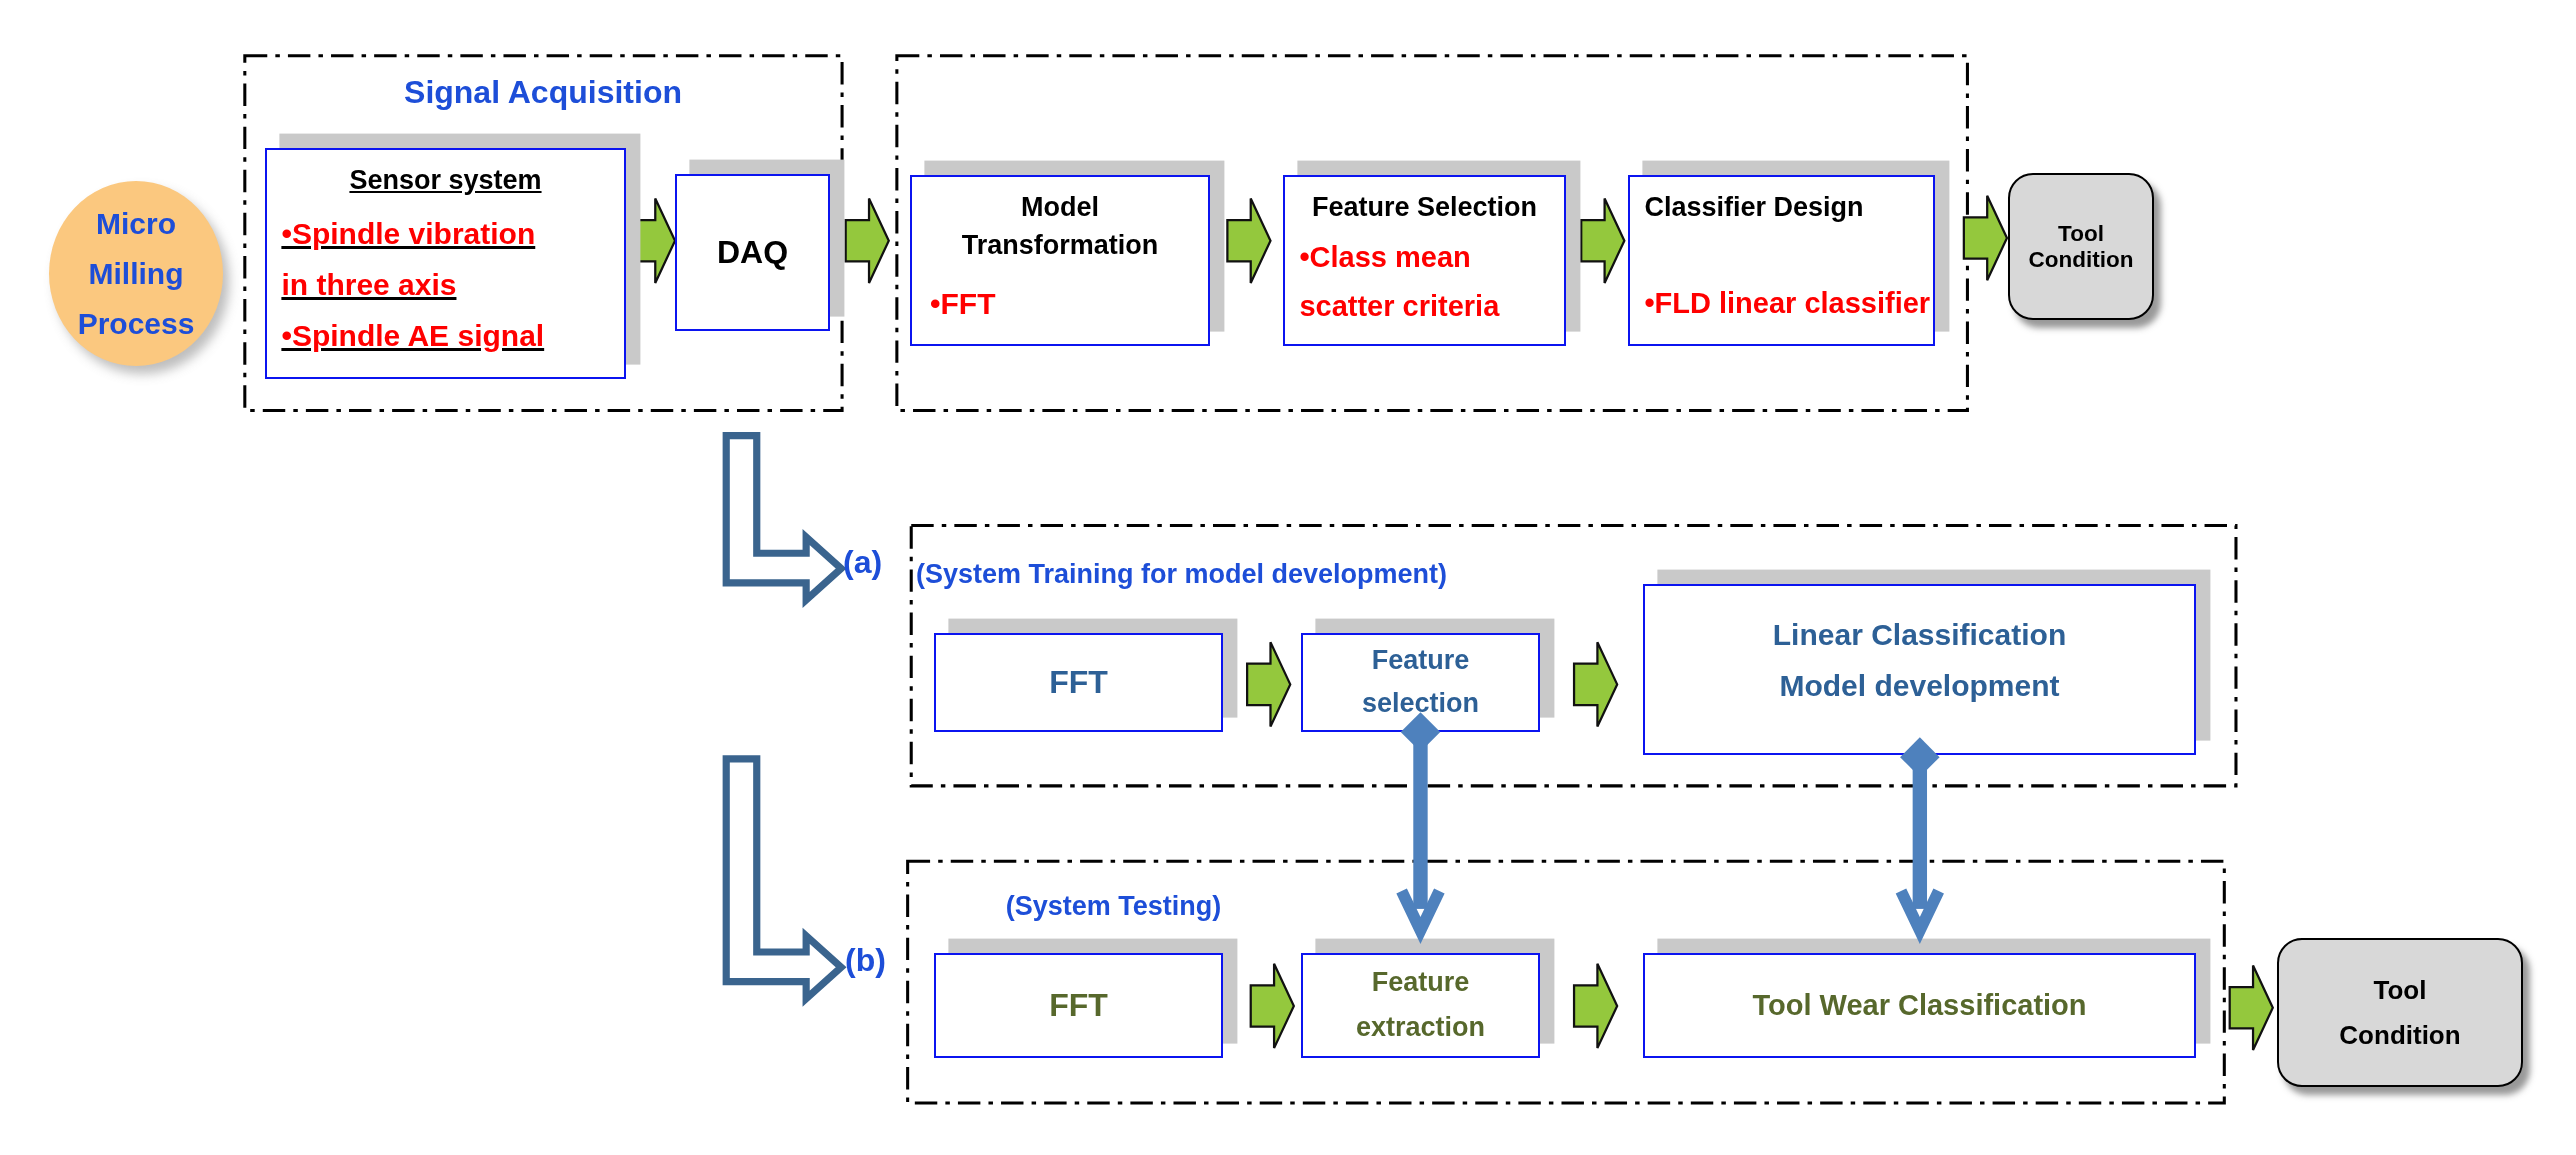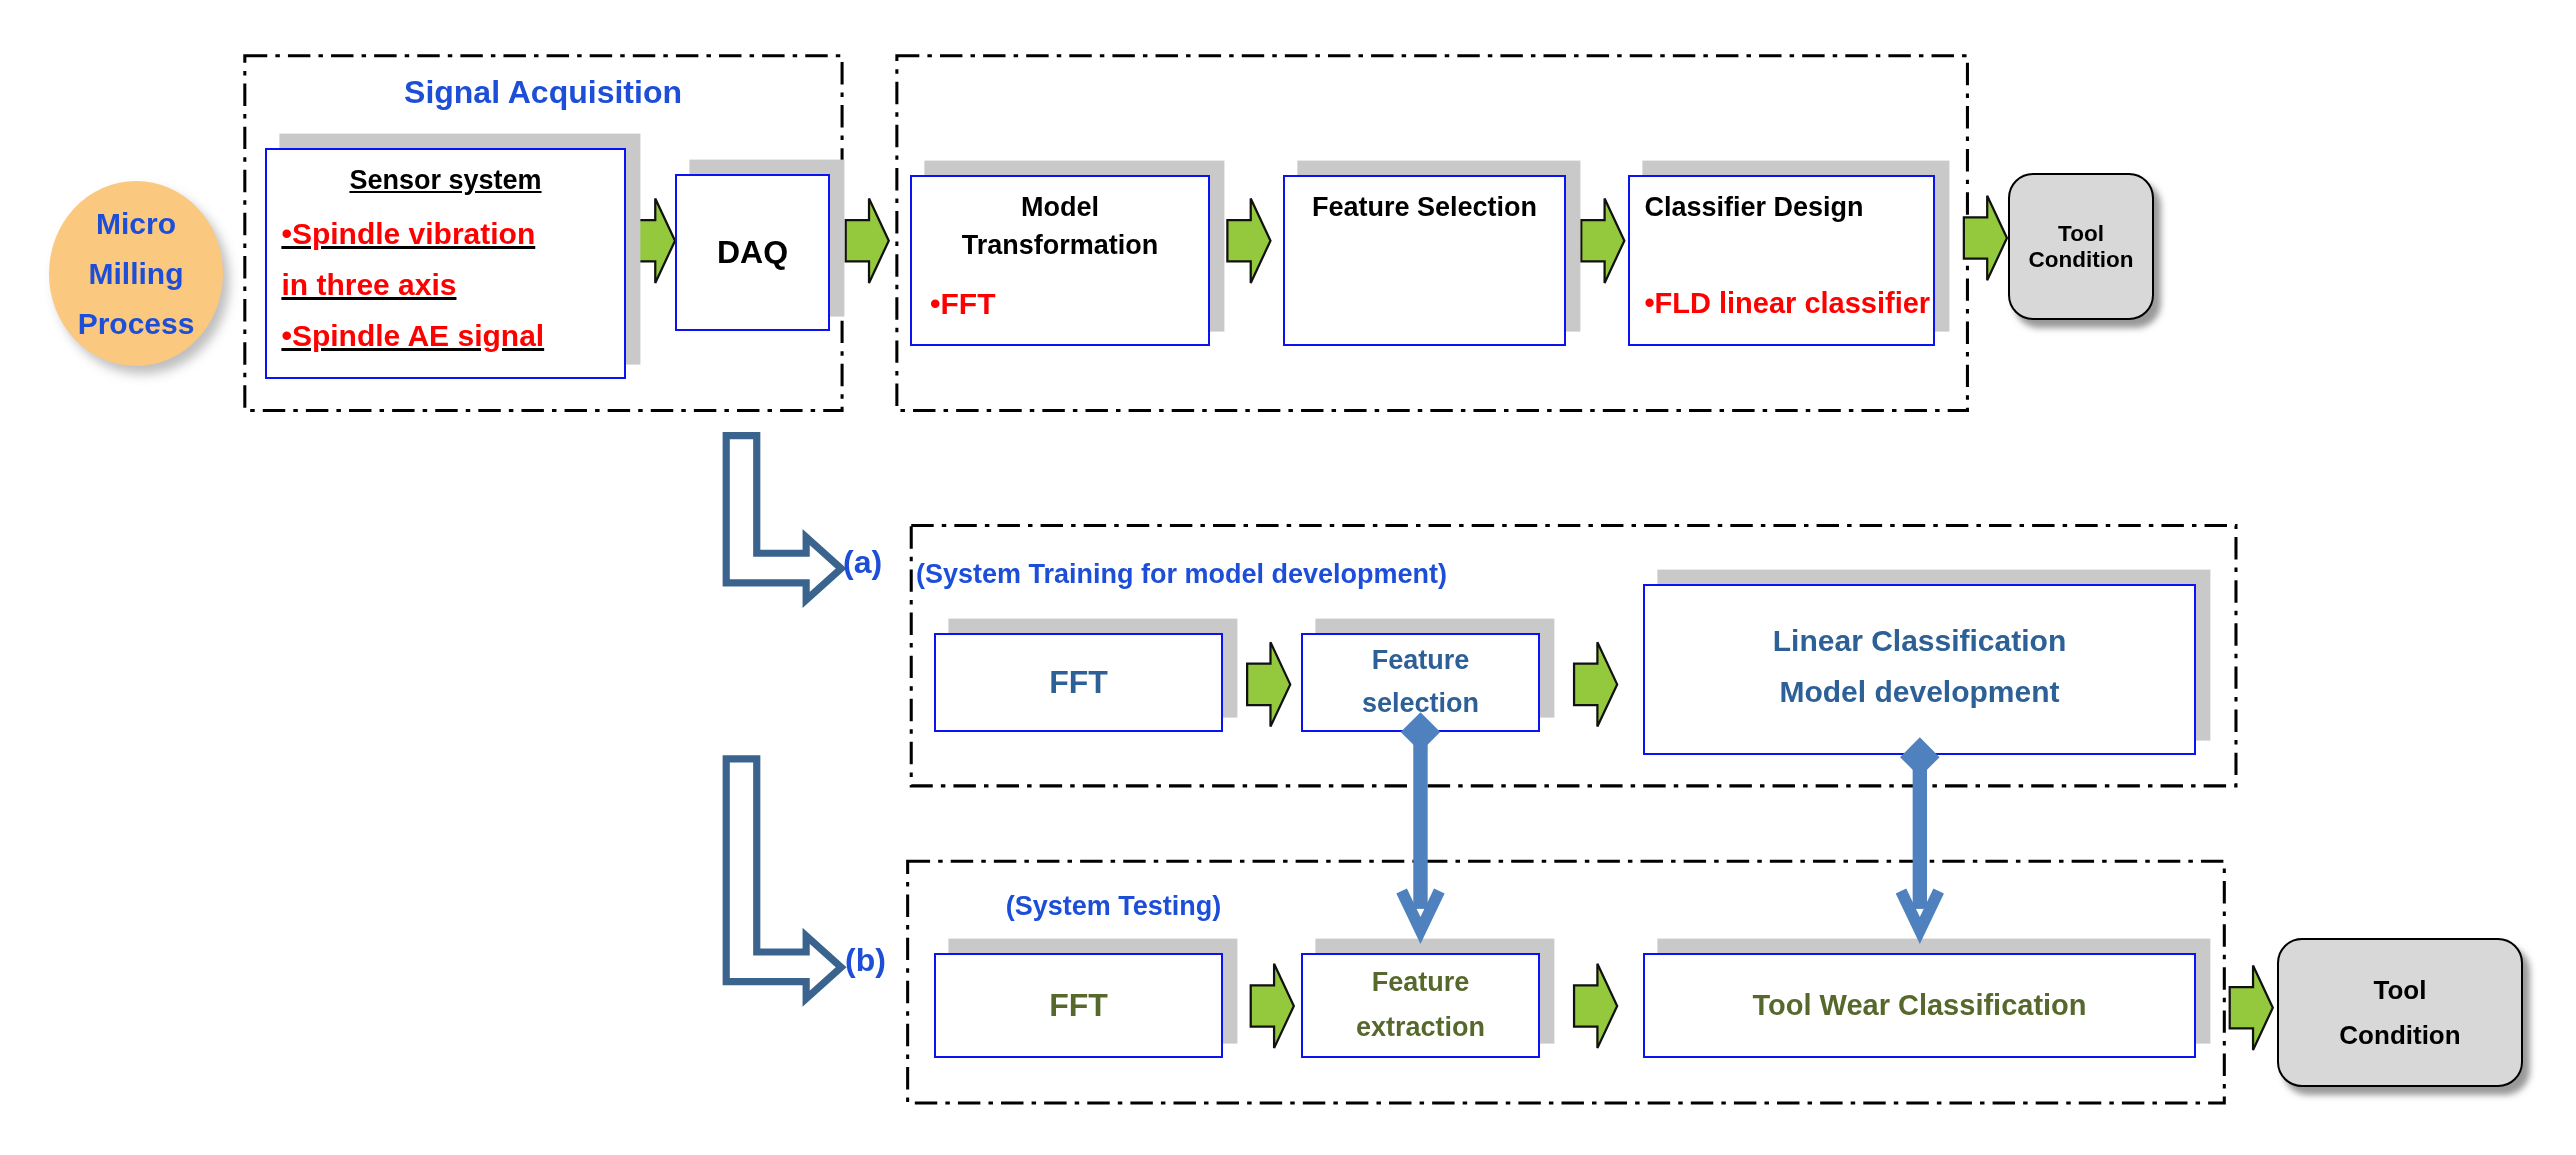--- a/index.html
+++ b/index.html
@@ -35,21 +35,21 @@
     display:flex; flex-direction:column; align-items:center; justify-content:center;
     color:#1d4ed8; font-size:30px; line-height:50px; text-align:center;
   }
   .sensor   {left:265px;  top:148px; width:361px; height:231px;text-decoration:underline;}
   .daq      {left:675px;  top:174px; width:155px; height:157px; display:flex;align-items:center;justify-content:center; font-size:32px; color:#000;}
   .strans   {left:910px; top:175px; width:300px; height:171px;}
   .fsel     {left:1283px; top:175px; width:283px; height:171px;}
   .cdesign  {left:1628px; top:175px; width:307px; height:171px;}
   .ffta     {left:934px; top:633px; width:289px; height:99px; display:flex;align-items:center;justify-content:center; font-size:32px;}
   .fsela    {left:1301px; top:633px; width:239px; height:99px; font-size:27px; line-height:43px; text-align:center; padding-top:3.6px;}
-  .linclass {left:1643px; top:584px; width:553px; height:171px; font-size:30px; line-height:51px; text-align:center; padding-top:29px;}
+  .linclass {left:1643px; top:584px; width:553px; height:171px; font-size:30px; line-height:51px; text-align:center; padding-top:23px;}
   .fftb     {left:934px; top:953px; width:289px; height:105px; display:flex;align-items:center;justify-content:center; font-size:32px;}
   .fextb    {left:1301px; top:953px; width:239px; height:105px; font-size:27px; line-height:45px; text-align:center; padding-top:5.4px;}
   .twc      {left:1643px; top:953px; width:553px; height:105px; display:flex;align-items:center;justify-content:center; font-size:29px;}
   .tc1      {left:2008px; top:173px;  width:146px; height:147px; font-size:22.5px;}
   .tc2      {left:2277px; top:938px; width:246px; height:149px; font-size:26px; line-height:45px;}
 
   .sa-title   {left:244px; top:74px;  width:598px;  font-size:32px; text-align:center;}
   .sp-title   {left:897px; top:72px;  width:1071px; font-size:33px; text-align:center;}
   .train-title{left:916px; top:559px; width:485px; font-size:27px; text-align:center;}
   .test-title {left:916px; top:891px; width:395px; font-size:27px; text-align:center;}
@@ -120,20 +120,24 @@
   <div class="bluebox strans">
     <div class="box-title">
       <div>Model</div>
       <div>Transformation</div>
     </div>
     <div class="bullets red">•FFT</div>
   </div>
 
   <div class="bluebox fsel">
     <div class="box-title">Feature Selection</div>
+    <div class="bullets red">
+      <div>•Class mean</div>
+      <div>scatter criteria</div>
+    </div>
   </div>
 
   <div class="bluebox cdesign">
     <div class="box-title">Classifier Design</div>
     <div class="bullets red">•FLD linear classifier</div>
   </div>
 
   <div class="rounded tc1">
     <span>Tool Condition</span>
   </div>

